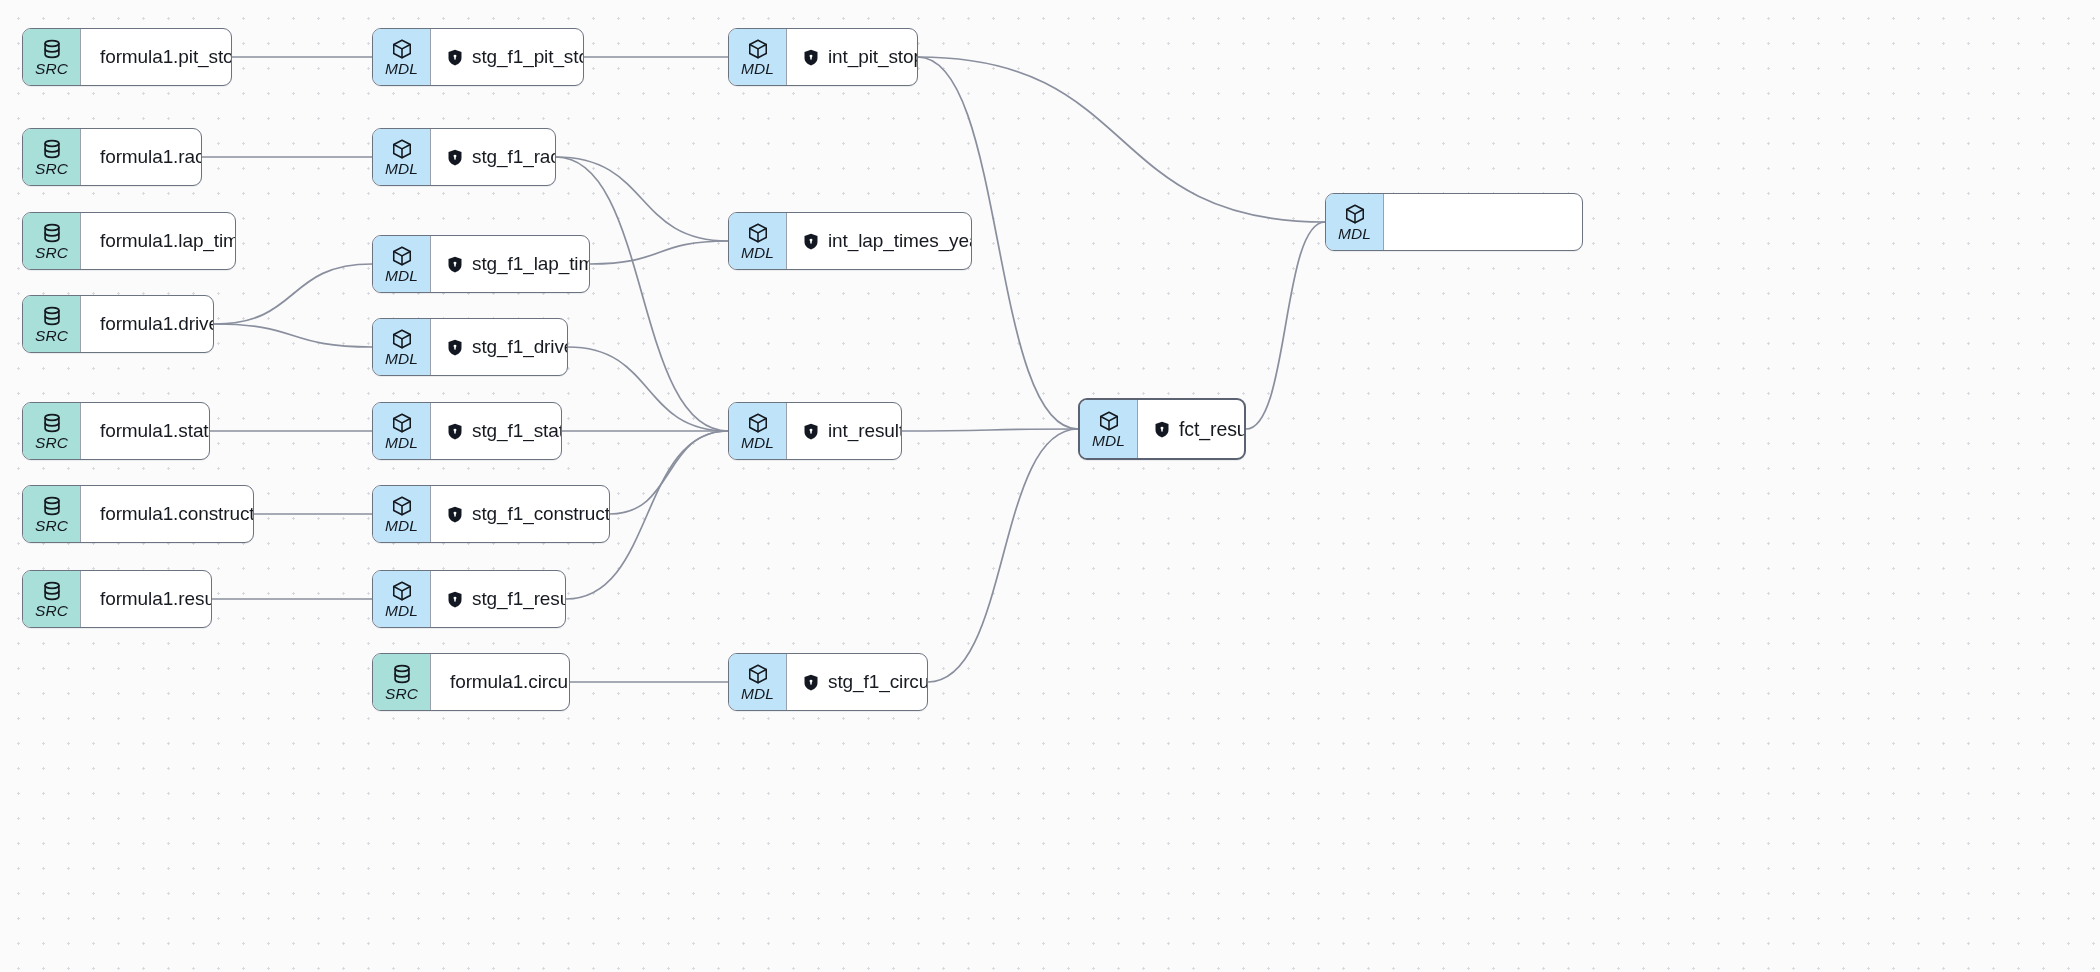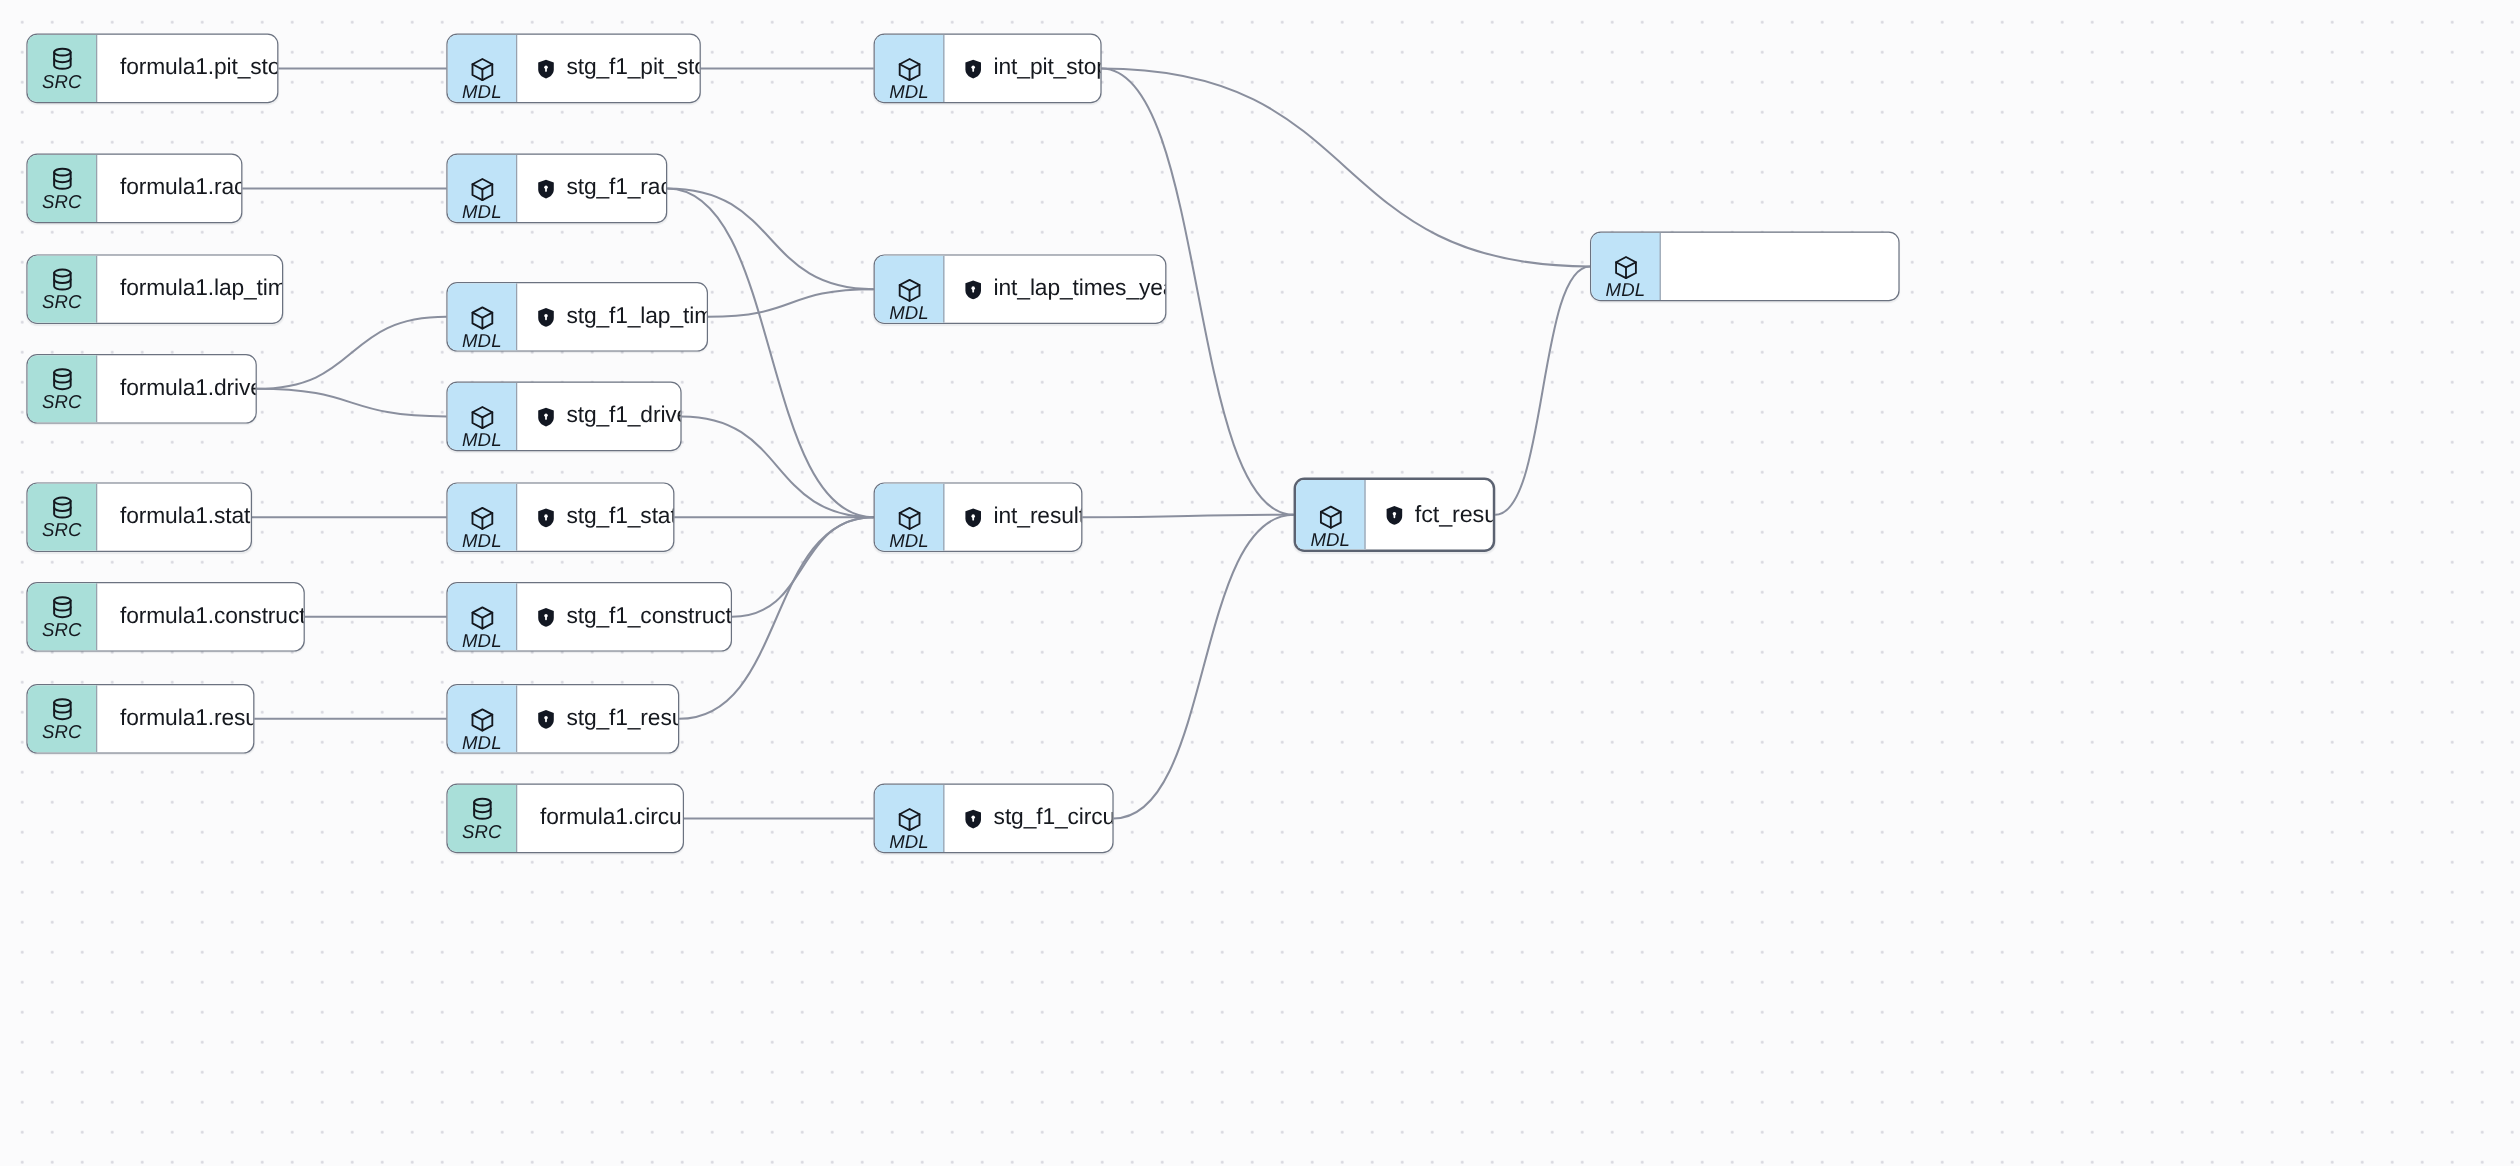--- a/index.html
+++ b/index.html
@@ -49,21 +49,21 @@
     width:58px;
     display:flex;
     flex-direction:column;
     align-items:center;
     justify-content:center;
     gap:1px;
     border-right:1.4px solid #9aa1ad;
     box-sizing:border-box;
   }
   .badge-src{ background:#a9dfd9; }
-  .badge-mdl{ background:#bfe3f8;justify-content:flex-end; }
+  .badge-mdl{ background:#bfe3f8; }
   .badge-icon{
     display:block;
     line-height:0;
   }
   .badge-text{
     font-size:15.5px;
     line-height:15px;
     color:#14181f;
     letter-spacing:.1px;
     font-family:"Liberation Sans", sans-serif;

